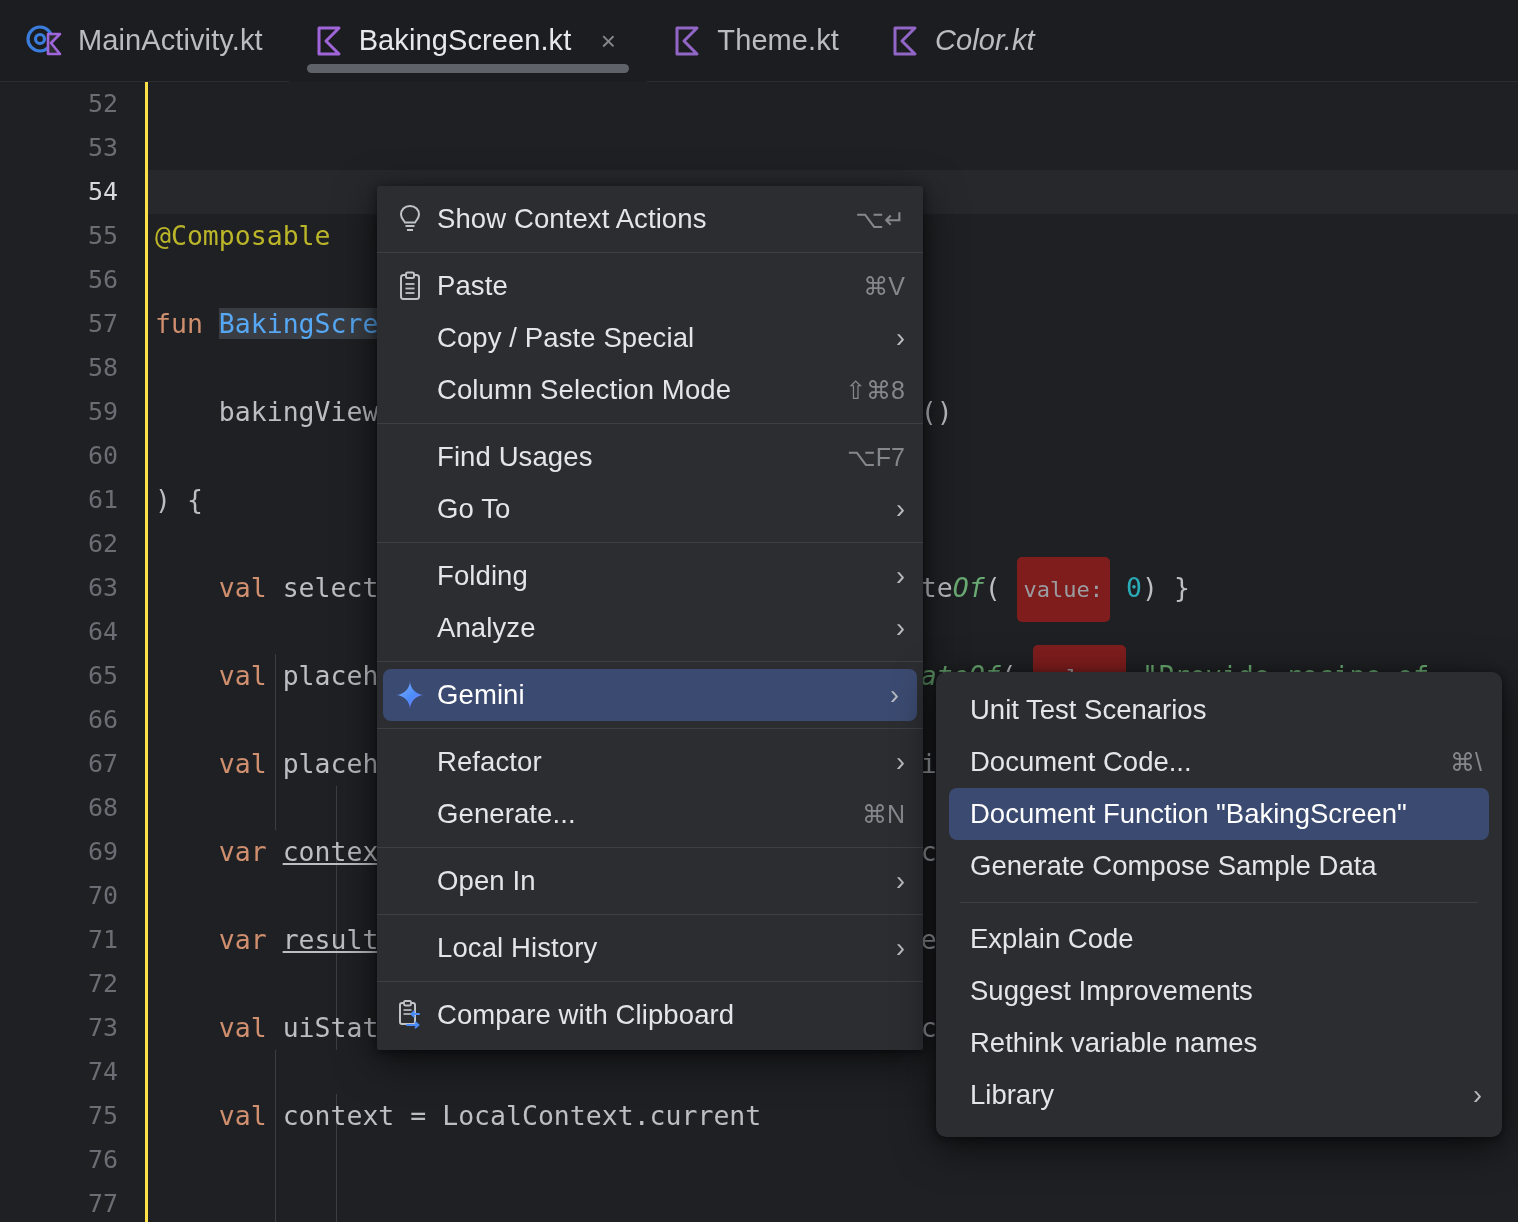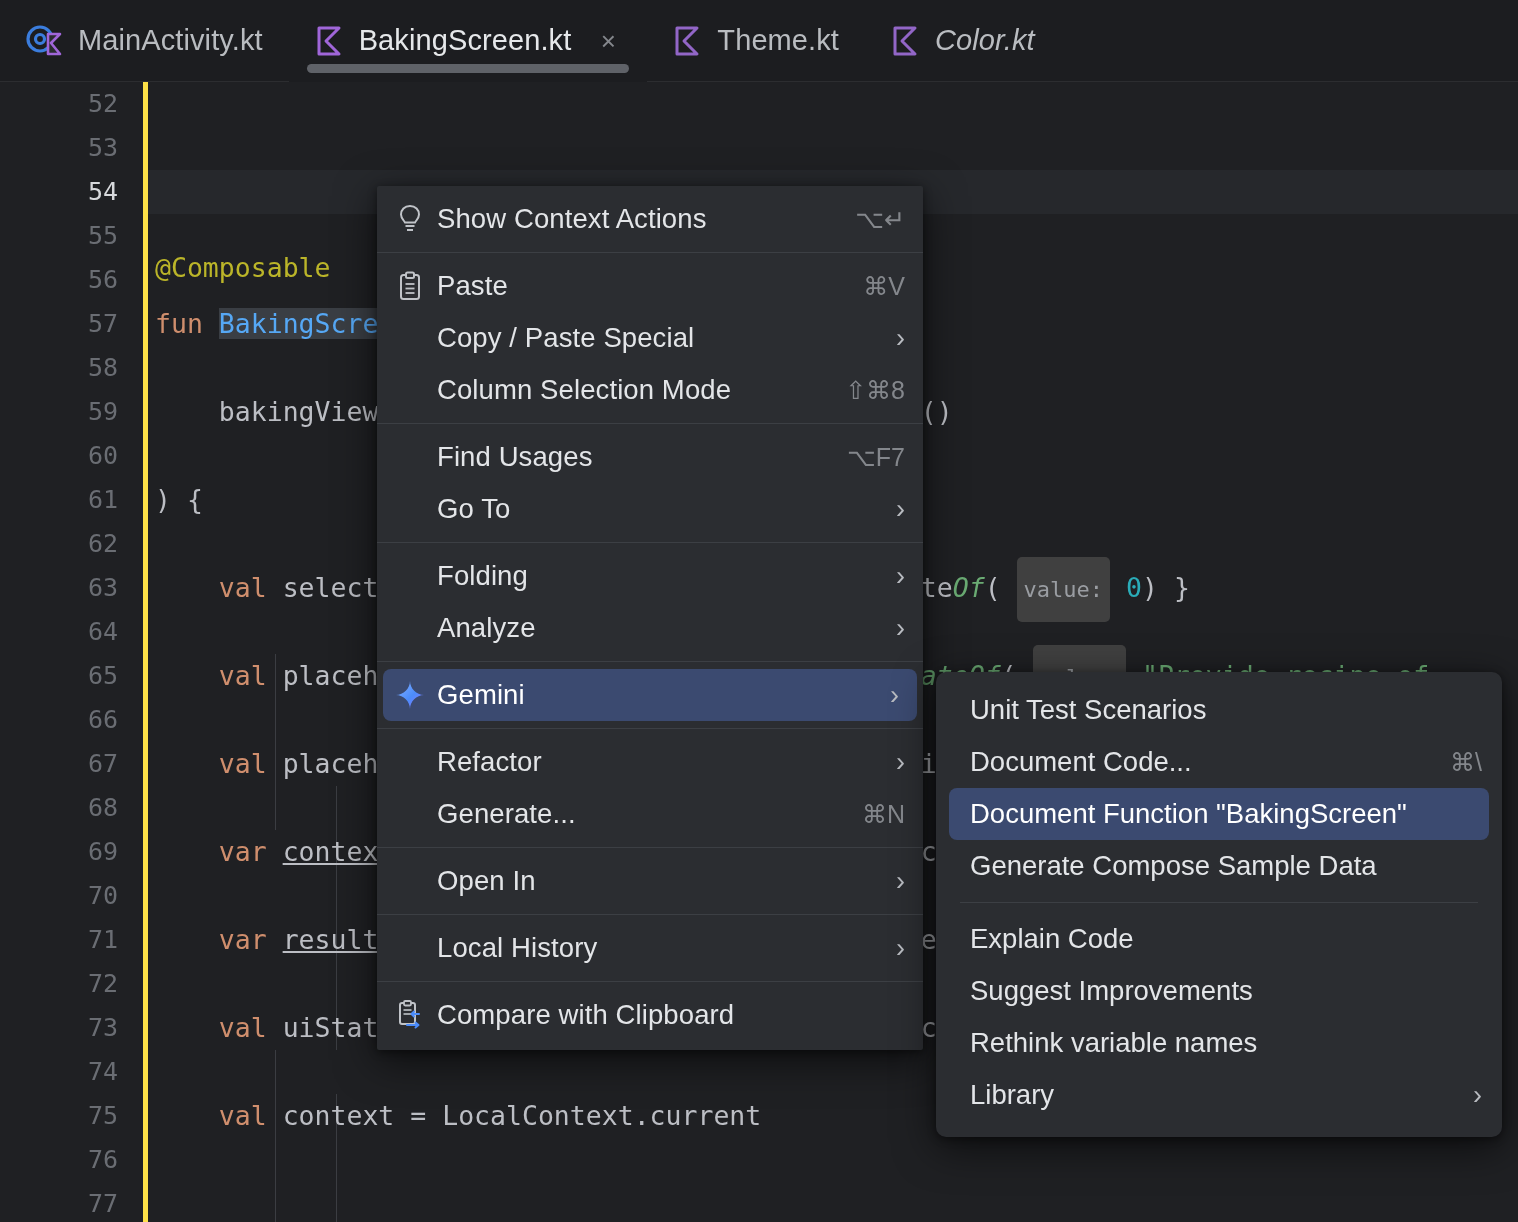--- a/index.html
+++ b/index.html
@@ -42,21 +42,21 @@
   .icon-compose { width: 38px; height: 34px; display: block; flex: none; }
 
   
   .editor {
     position: absolute; left: 0; top: 82px; width: 1518px; height: 1140px;
     background: #1f2023; overflow: hidden;
   }
   .gutter {
     position: absolute; left: 0; top: 0; width: 148px; height: 100%;
     background: #1f2023;
-    border-right: 5px solid #fde047;
+    border-right: 3px solid #fde047;
   }
   .code-area { position: absolute; left: 148px; top: 0; right: 0; height: 100%; }
 
   .line {
     position: relative; height: 44px; line-height: 44px;
     font-family: "DejaVu Sans Mono", monospace;
     font-size: 26.5px; white-space: pre;
   }
   .lineno {
     position: absolute; left: 0; width: 118px; text-align: right;
@@ -67,32 +67,32 @@
   .caret-row {
     position: absolute; left: 0; width: 1518px; height: 44px;
     background: #26282c;
   }
   .code-text { position: absolute; left: 7px; line-height: 44px; height: 44px; }
   .indent-guide {
     position: absolute; width: 1px; background: #3b3d42; top: 0; bottom: 0;
   }
 
   
-  .t-ann   { color: #bbb529; margin-top: 32px; }
+  .t-ann   { color: #bbb529; }
   .t-kw    { color: #cf8e6d; }
   .t-fn    { color: #56a8f5; }
   .t-plain { color: #bcbec4; }
   .t-green { color: #6aab73; }
   .t-greeni{ color: #6aab73; font-style: italic; }
   .t-prop  { color: #c77dbb; font-style: italic; text-decoration: underline; }
   .t-num   { color: #2aacb8; }
   .t-str   { color: #6aab73; }
   .t-ul    { text-decoration: underline; }
   .t-param {
-    color: #9a9da2; background: #404040; border-radius: 5px;
+    color: #9a9da2; background: #7f1d1d; border-radius: 5px;
     padding: 20px 7px; font-size: 22px;
   }
   .sel-hl { background: #3a3e44; }
 
   
   .ctxmenu {
     position: absolute; left: 377px; top: 186px; width: 546px;
     background: #2b2d31;
     border-radius: 2px;
     box-shadow: 0 10px 40px rgba(0,0,0,.62), 0 2px 8px rgba(0,0,0,.45);

